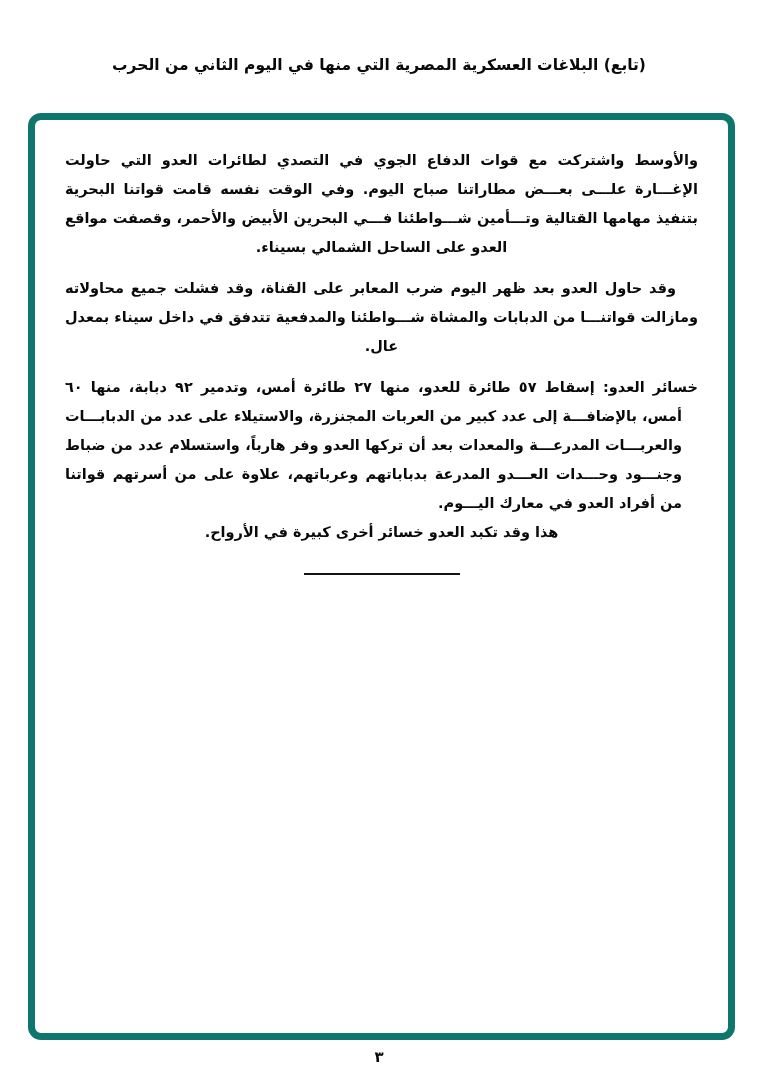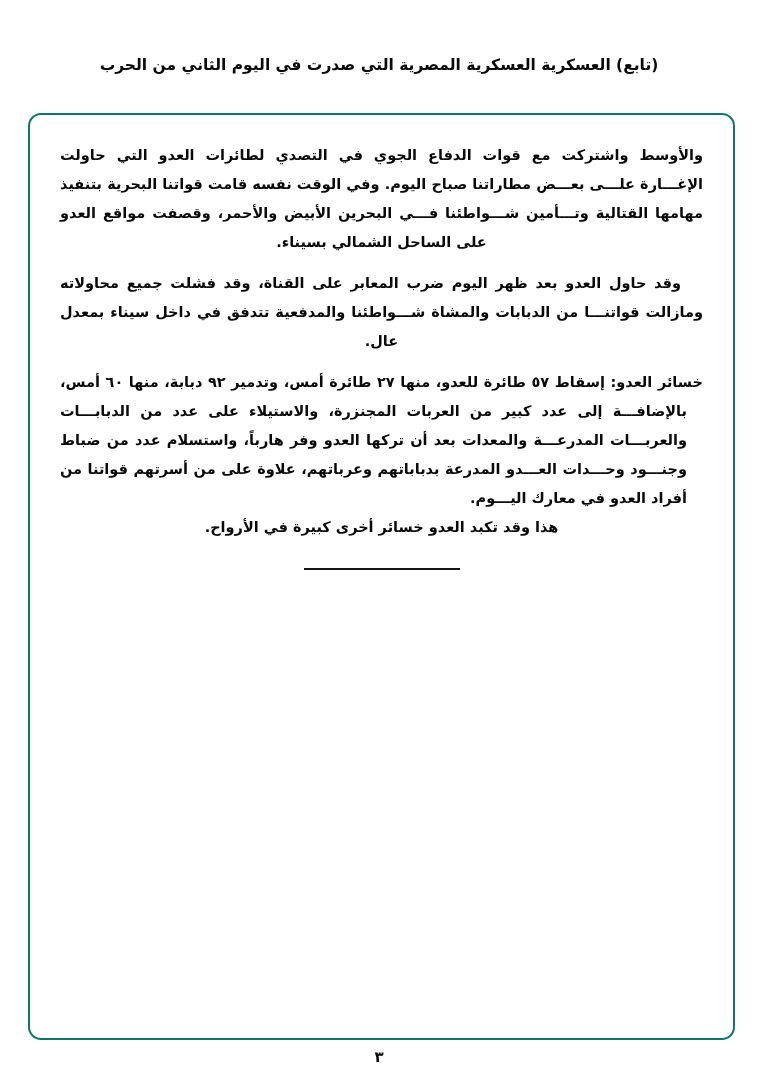--- a/index.html
+++ b/index.html
@@ -27,21 +27,21 @@
     color: #0a0a0a;
   }
 
   .frame {
     position: absolute;
     left: 28px;
     top: 113px;
     width: 707px;
     height: 927px;
     box-sizing: border-box;
-    border: 2px solid #0f766e;
+    border: 7px solid #0f766e;
     border-radius: 13px;
     padding: 26px 30px 0 30px;
     direction: rtl;
     background: #ffffff;
   }
 
   .para {
     margin: 0 0 12px 0;
     font-weight: bold;
     font-size: 14.5px;
@@ -79,21 +79,21 @@
     font-weight: bold;
     font-size: 15px;
     color: #0a0a0a;
   }
 </style>
 </head>
 <body>
 
 <div class="page">
 
-  <div class="header">(تابع) العسكرية العسكرية المصرية التي صدرت في اليوم الثاني من الحرب</div>
+  <div class="header">(تابع) البلاغات العسكرية المصرية التي منها في اليوم الثاني من الحرب</div>
 
   <div class="frame">
 
     <p class="para justify">والأوسط واشتركت مع قوات الدفاع الجوي في التصدي لطائرات العدو التي حاولت الإغـــارة علـــى بعـــض مطاراتنا صباح اليوم. وفي الوقت نفسه قامت قواتنا البحرية بتنفيذ مهامها القتالية وتـــأمين شـــواطئنا فـــي البحرين الأبيض والأحمر، وقصفت مواقع العدو على الساحل الشمالي بسيناء.</p>
 
     <p class="para justify indent">وقد حاول العدو بعد ظهر اليوم ضرب المعابر على القناة، وقد فشلت جميع محاولاته ومازالت قواتنـــا من الدبابات والمشاة شـــواطئنا والمدفعية تتدفق في داخل سيناء بمعدل عال.</p>
 
 
     <p class="para justify hang tight">خسائر العدو: إسقاط ٥٧ طائرة للعدو، منها ٢٧ طائرة أمس، وتدمير ٩٢ دبابة، منها ٦٠ أمس، بالإضافـــة إلى عدد كبير من العربات المجنزرة، والاستيلاء على عدد من الدبابـــات والعربـــات المدرعـــة والمعدات بعد أن تركها العدو وفر هارباً، واستسلام عدد من ضباط وجنـــود وحـــدات العـــدو المدرعة بدباباتهم وعرباتهم، علاوة على من أسرتهم قواتنا من أفراد العدو في معارك اليـــوم.</p>
 

